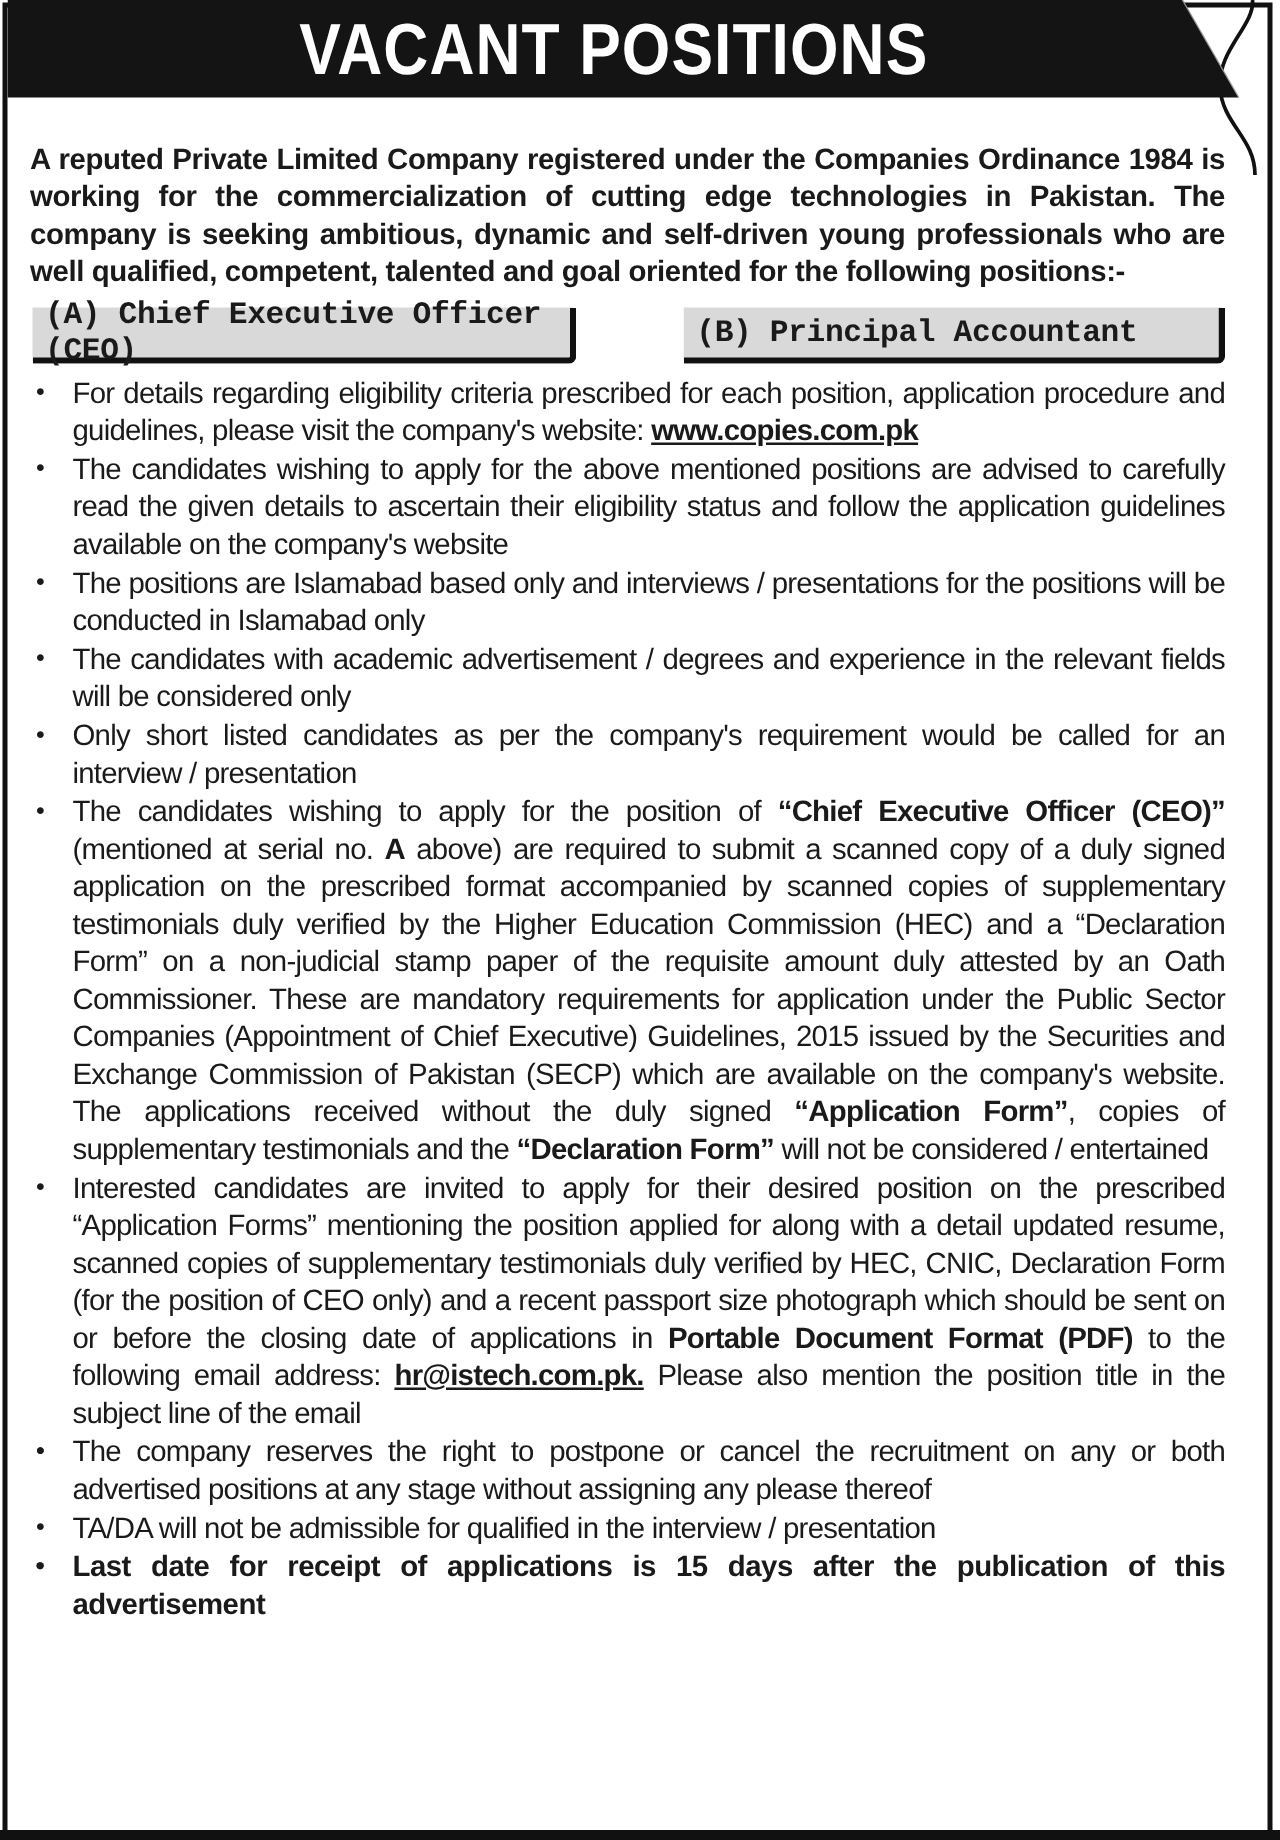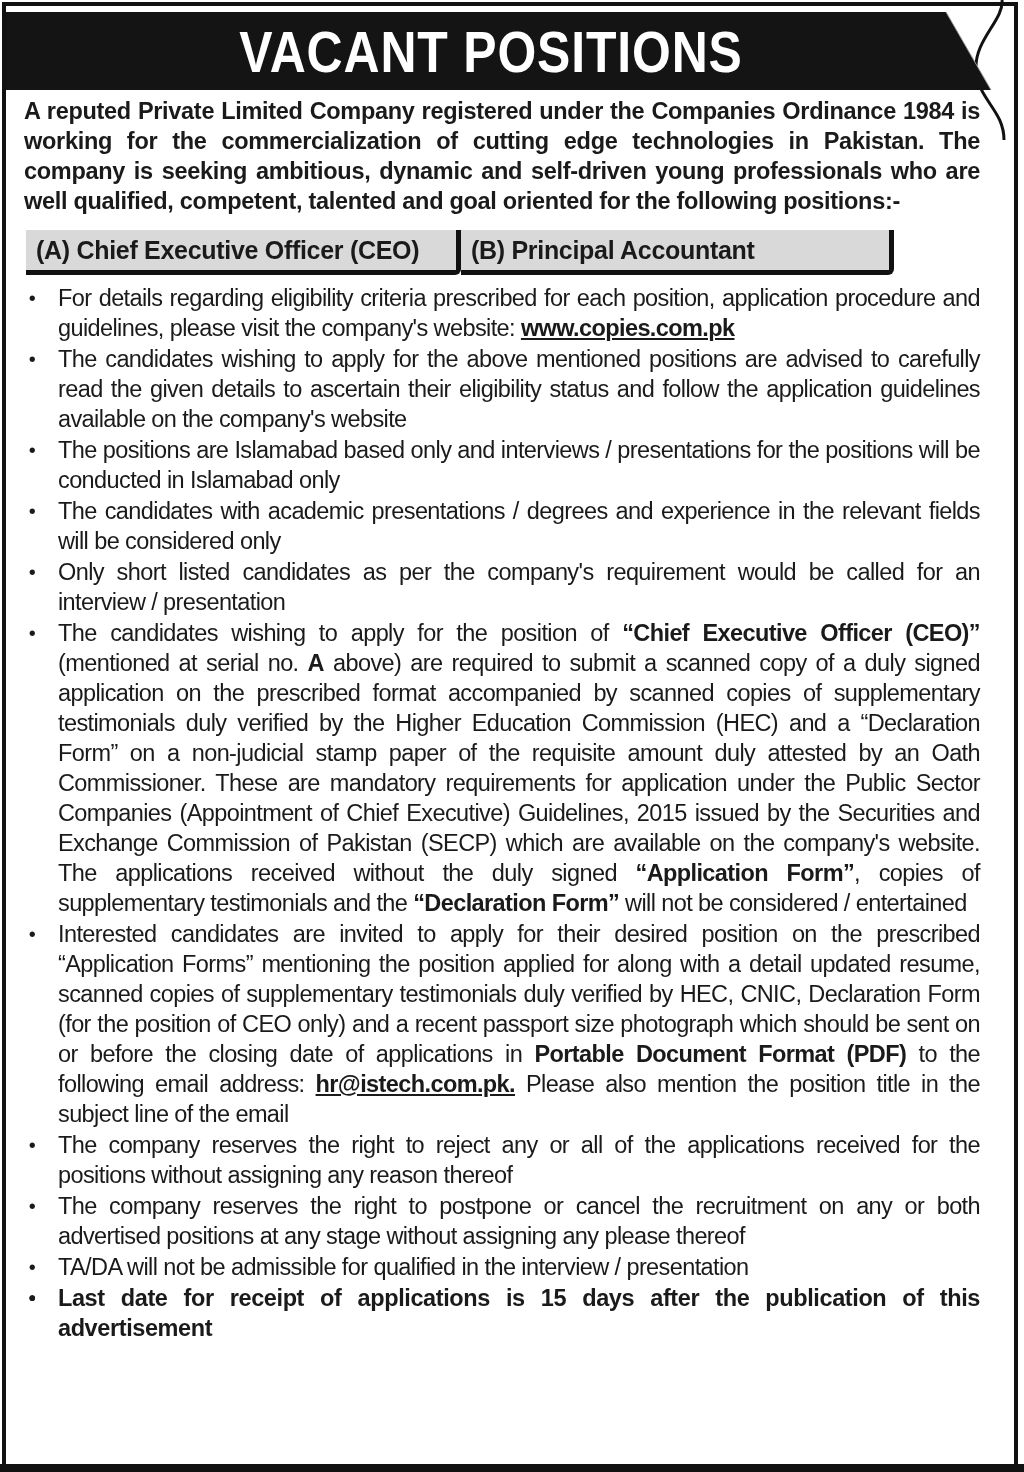--- a/index.html
+++ b/index.html
@@ -1,30 +1,30 @@
 <!DOCTYPE html>
 <html><head>
 <meta charset="utf-8">
 <style>
   html, body { margin: 0; padding: 0; background: #ffffff; }
   body { width: 1024px; height: 1472px; position: relative; overflow: hidden;
          font-family: "Liberation Sans", sans-serif; color: #1a1a1a; }
   .frame { position: absolute; left: 2px; top: 2px; width: 1016px; height: 1466px;
            border: 4px solid #111; box-sizing: border-box; background: #fff; }
   .right-deco { position: absolute; right: 0; top: 0; width: 60px; height: 140px; }
-  .banner { position: absolute; left: 6px; top: 12px; width: 982px; height: 78px; }
+  .banner { position: absolute; left: 6px; top: 0; width: 982px; height: 78px; }
   .banner svg { position: absolute; left: 0; top: 0; }
   .banner-title { position: absolute; left: 0; top: 0; width: 970px; height: 78px;
                   display: flex; align-items: center; justify-content: center;
                   color: #fff; font-weight: bold; font-size: 58px; letter-spacing: 1px;
                   transform: scaleX(0.86); transform-origin: center; }
-  .content { position: absolute; left: 20px; top: 92px; width: 960px; }
+  .content { position: absolute; left: 20px; top: 108px; width: 960px; }
   .intro { font-weight: bold; font-size: 23.5px; line-height: 30px; text-align: justify;
            letter-spacing: -0.3px; margin: 4px 0 0 4px; }
-  .positions { display: flex; justify-content: flex-start; margin: 14px 0 0 6px; }
+  .positions { display: flex; justify-content: space-between; margin: 14px 0 0 6px; font-family: Liberation Mono, monospace; }
   .pos-box { background: #d9d9d9; height: 40px; border-right: 5px solid #111;
              border-bottom: 5px solid #111; border-radius: 0 0 6px 0;
              display: flex; align-items: center; padding-left: 10px;
              font-weight: bold; font-size: 25px; letter-spacing: -0.3px; }
   .pos-a { width: 420px; }
   .pos-b { width: 418px; margin-right: 0; }
   ul.bullets { list-style: none; margin: 8px 0 0 0; padding: 0; }
   ul.bullets li { position: relative; padding-left: 38px; font-size: 23.5px; line-height: 30px;
                   text-align: justify; letter-spacing: -0.6px; margin-bottom: 1px; }
   ul.bullets li .dot { position: absolute; left: 6px; top: 0; width: 12px; text-align: center; font-size: 20px; }
@@ -66,37 +66,36 @@
     <li>
       <span class="dot">•</span>
       <span>The candidates wishing to apply for the above mentioned positions are advised to carefully read the given details to ascertain their eligibility status and follow the application guidelines available on the company's website</span>
     </li>
     <li>
       <span class="dot">•</span>
       <span>The positions are Islamabad based only and interviews / presentations for the positions will be conducted in Islamabad only</span>
     </li>
     <li>
       <span class="dot">•</span>
-      <span>The candidates with academic presentations / degrees and experience in the relevant fields will be considered only</span>
+      <span>The candidates with academic advertisement / degrees and experience in the relevant fields will be considered only</span>
     </li>
     <li>
       <span class="dot">•</span>
       <span>Only short listed candidates as per the company's requirement would be called for an interview / presentation</span>
     </li>
     <li>
       <span class="dot">•</span>
       <span>The candidates wishing to apply for the position of </span><span class="b">“Chief Executive Officer (CEO)”</span><span> (mentioned at serial no. </span><span class="b">A</span><span> above) are required to submit a scanned copy of a duly signed application on the prescribed format accompanied by scanned copies of supplementary testimonials duly verified by the Higher Education Commission (HEC) and a “Declaration Form” on a non-judicial stamp paper of the requisite amount duly attested by an Oath Commissioner. These are mandatory requirements for application under the Public Sector Companies (Appointment of Chief Executive) Guidelines, 2015 issued by the Securities and Exchange Commission of Pakistan (SECP) which are available on the company's website. The applications received without the duly signed </span><span class="b">“Application Form”</span><span>, copies of supplementary testimonials and the </span><span class="b">“Declaration Form”</span><span> will not be considered / entertained</span>
     </li>
     <li>
       <span class="dot">•</span>
       <span>Interested candidates are invited to apply for their desired position on the prescribed “Application Forms” mentioning the position applied for along with a detail updated resume, scanned  copies of supplementary testimonials duly verified by HEC, CNIC, Declaration Form (for the position of CEO only) and a recent passport size photograph which should be sent on or before the closing date of applications in </span><span class="b">Portable Document Format (PDF)</span><span> to the following email address: </span><span class="u">hr@istech.com.pk.</span><span> Please also mention the position title in the subject line of the email</span>
     </li>
     <li>
       <span class="dot">•</span>
-      <span>The company reserves the right to reject any or all of the applications received for the positions without assigning any reason thereof</span>
     </li>
     <li>
       <span class="dot">•</span>
       <span>The company reserves the right to postpone or cancel the recruitment on any or both advertised positions at any stage without assigning any please thereof</span>
     </li>
     <li>
       <span class="dot">•</span>
       <span>TA/DA will not be admissible for qualified in the interview / presentation</span>
     </li>
     <li class="bold-item">

